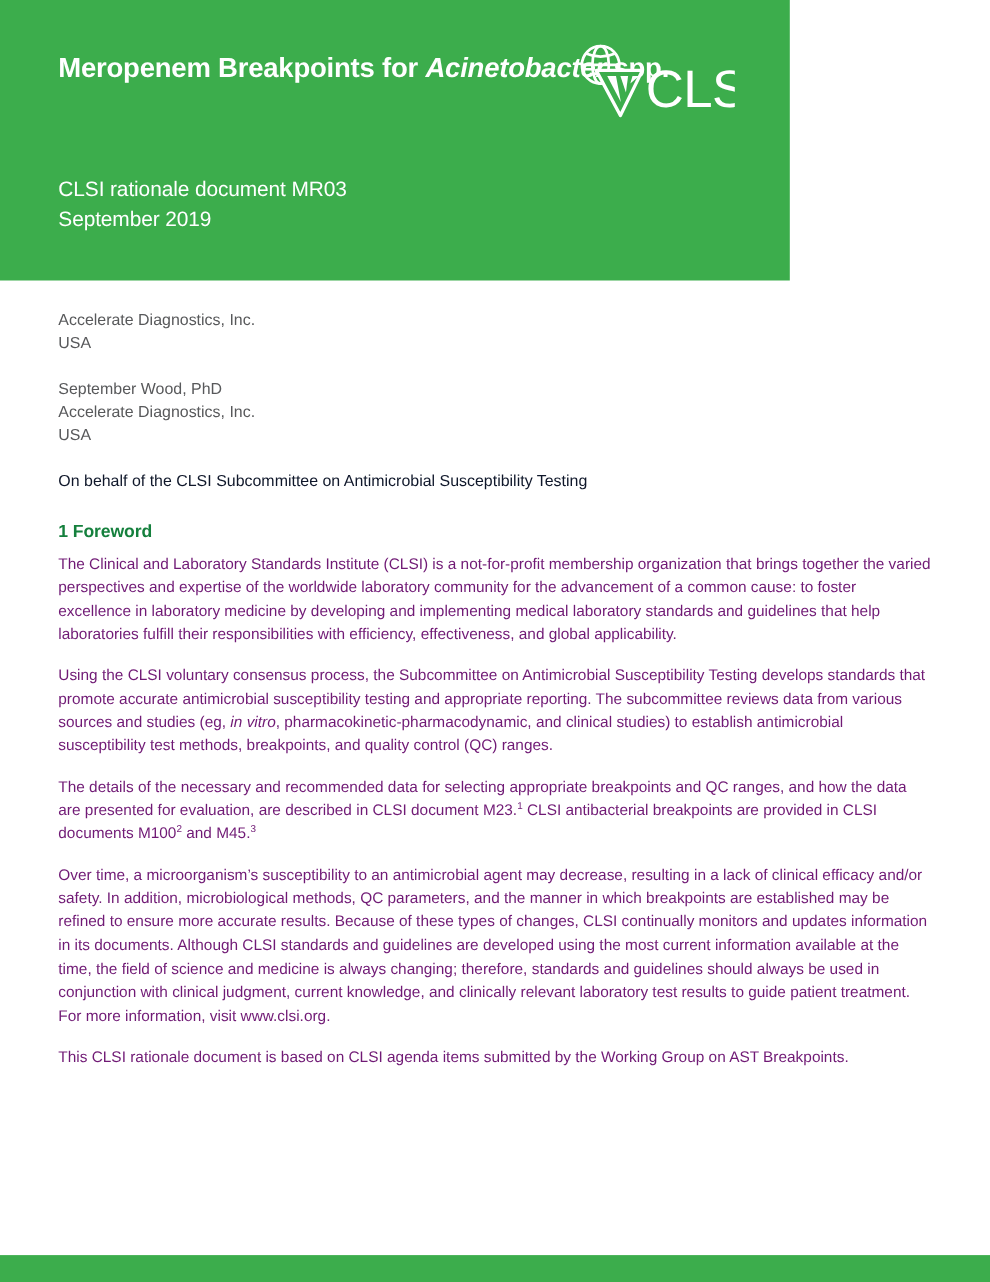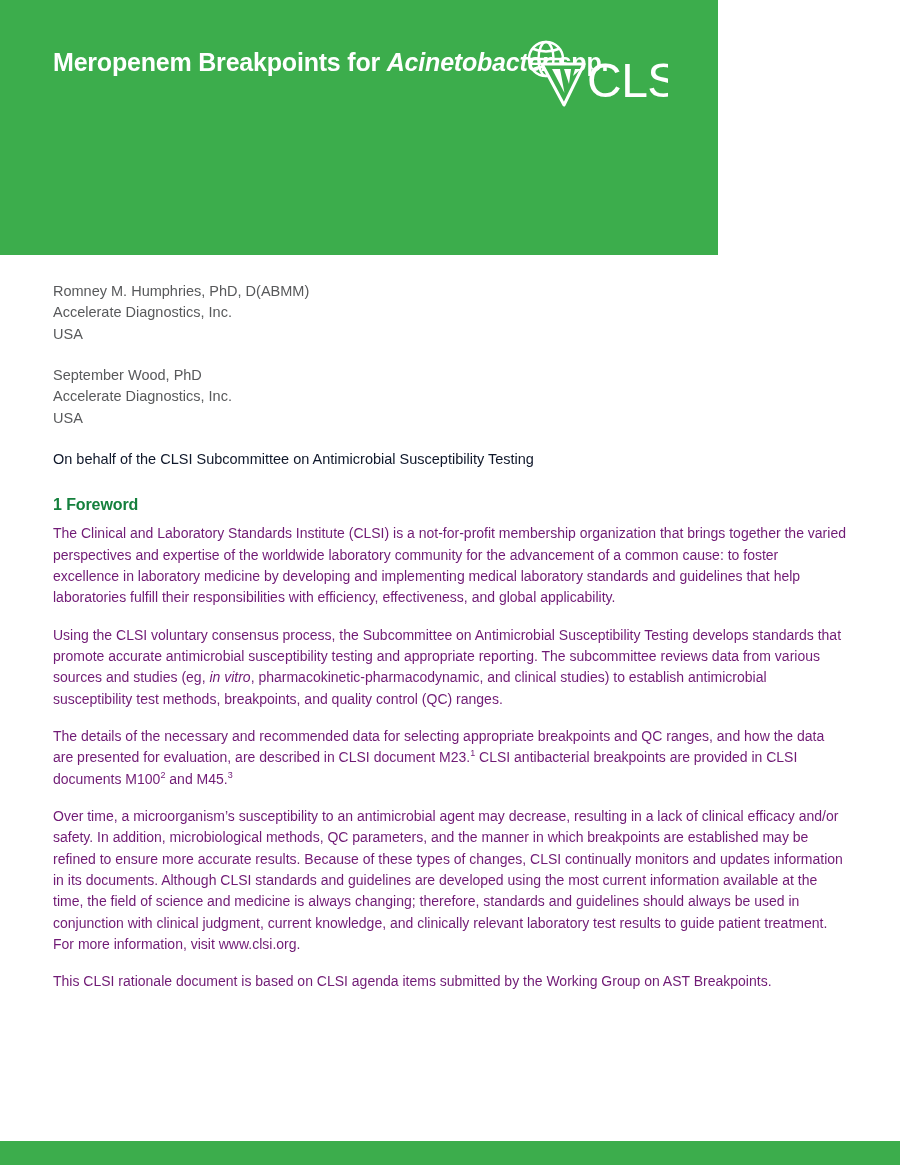--- a/index.html
+++ b/index.html
@@ -161,20 +161,24 @@
 </style>
 </head>
 <body>
 
 <div class="page">
 
   <div class="header-band">
 
     <div class="doc-title"><span>Meropenem Breakpoints for </span><span class="sci">Acinetobacter</span><span> spp.</span></div>
 
+    <div class="doc-subtitle">
+      <span class="sub-line">CLSI rationale document MR03</span>
+      <span class="sub-line">September 2019</span>
+    </div>
 
     <div class="logo">
       <svg viewBox="0 0 290 144" xmlns="http://www.w3.org/2000/svg" aria-hidden="true">
         <g fill="none" stroke="#ffffff" stroke-width="5">
           <circle cx="46" cy="42" r="34"></circle>
           <ellipse cx="46" cy="42" rx="15" ry="34"></ellipse>
           <line x1="12" y1="42" x2="80" y2="42"></line>
           <path d="M18 21 Q46 33 74 21"></path>
           <path d="M18 63 Q46 51 74 63"></path>
         </g>
@@ -185,21 +189,20 @@
           <path d="M104 62 L116 62 L100 76 Z"></path>
         </g>
         <text x="128" y="118" font-family="'Liberation Sans', sans-serif" font-size="96" fill="#ffffff" letter-spacing="-1">CLSI</text>
       </svg>
     </div>
   </div>
 
   <div class="content">
 
     <div class="author-block">
-      <span class="ln">Romney M. Humphries, PhD, D(ABMM)</span>
       <span class="ln">Accelerate Diagnostics, Inc.</span>
       <span class="ln">USA</span>
     </div>
 
     <div class="author-block">
       <span class="ln">September Wood, PhD</span>
       <span class="ln">Accelerate Diagnostics, Inc.</span>
       <span class="ln">USA</span>
     </div>
 

